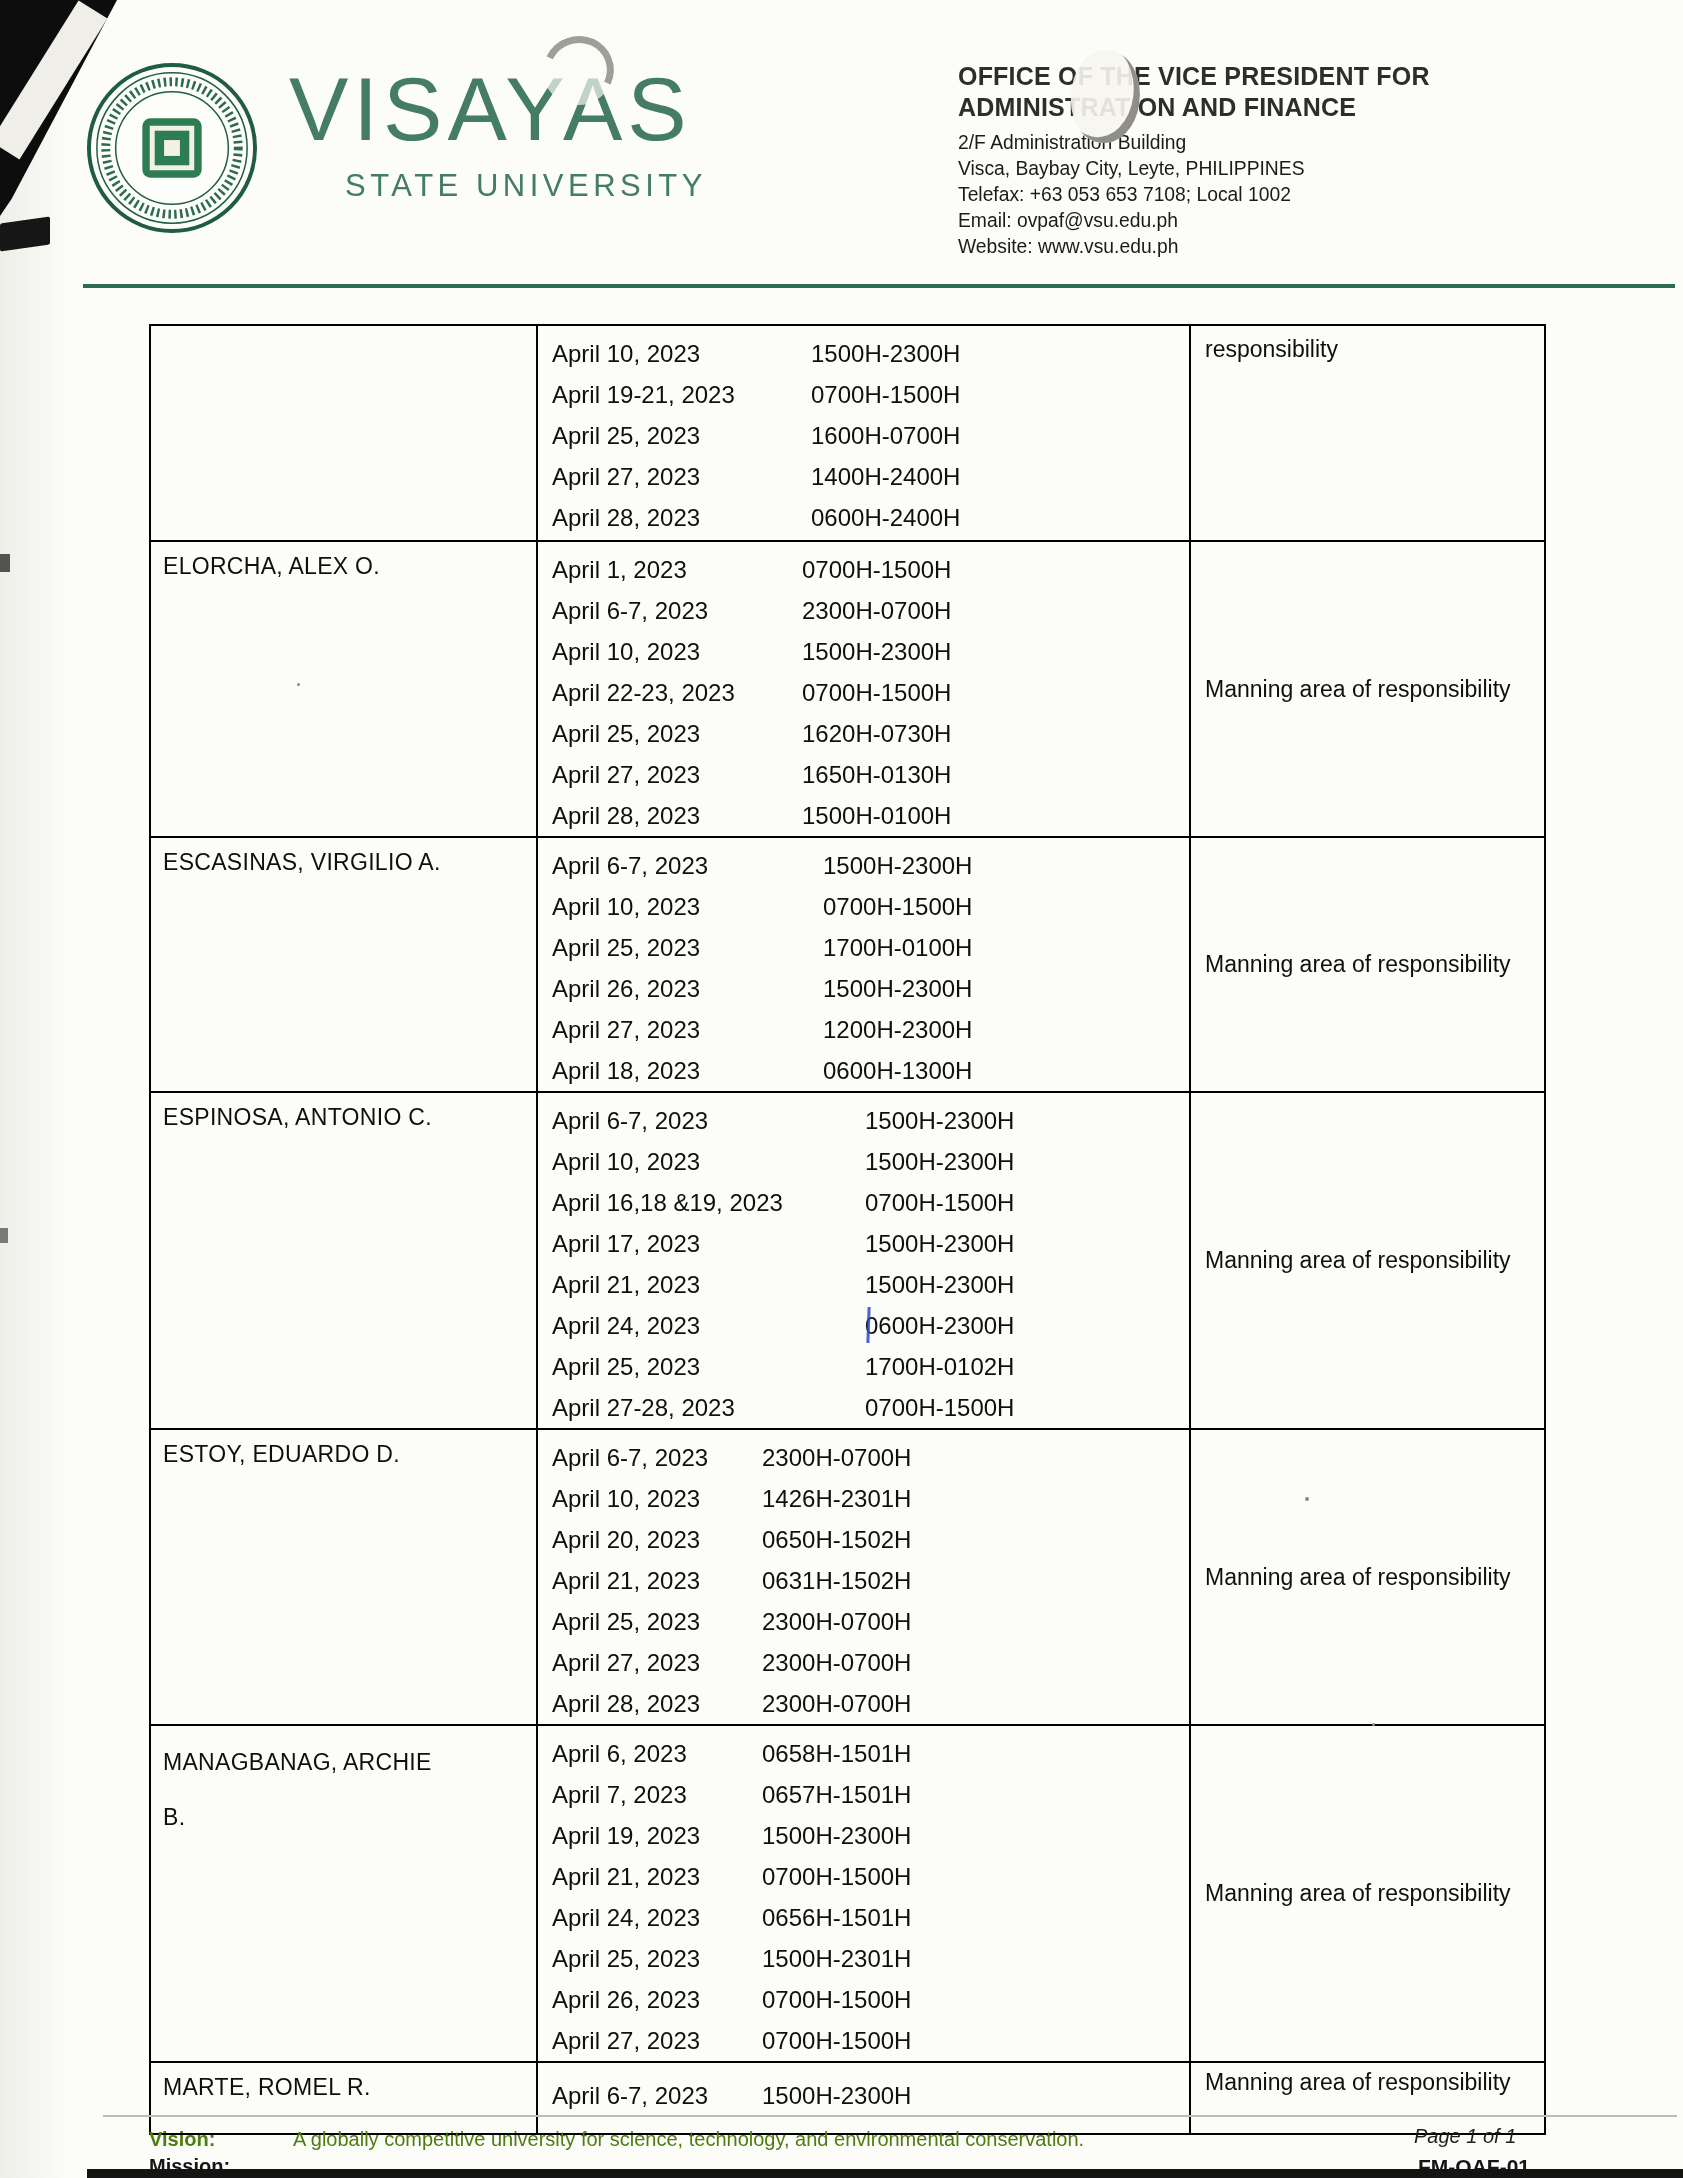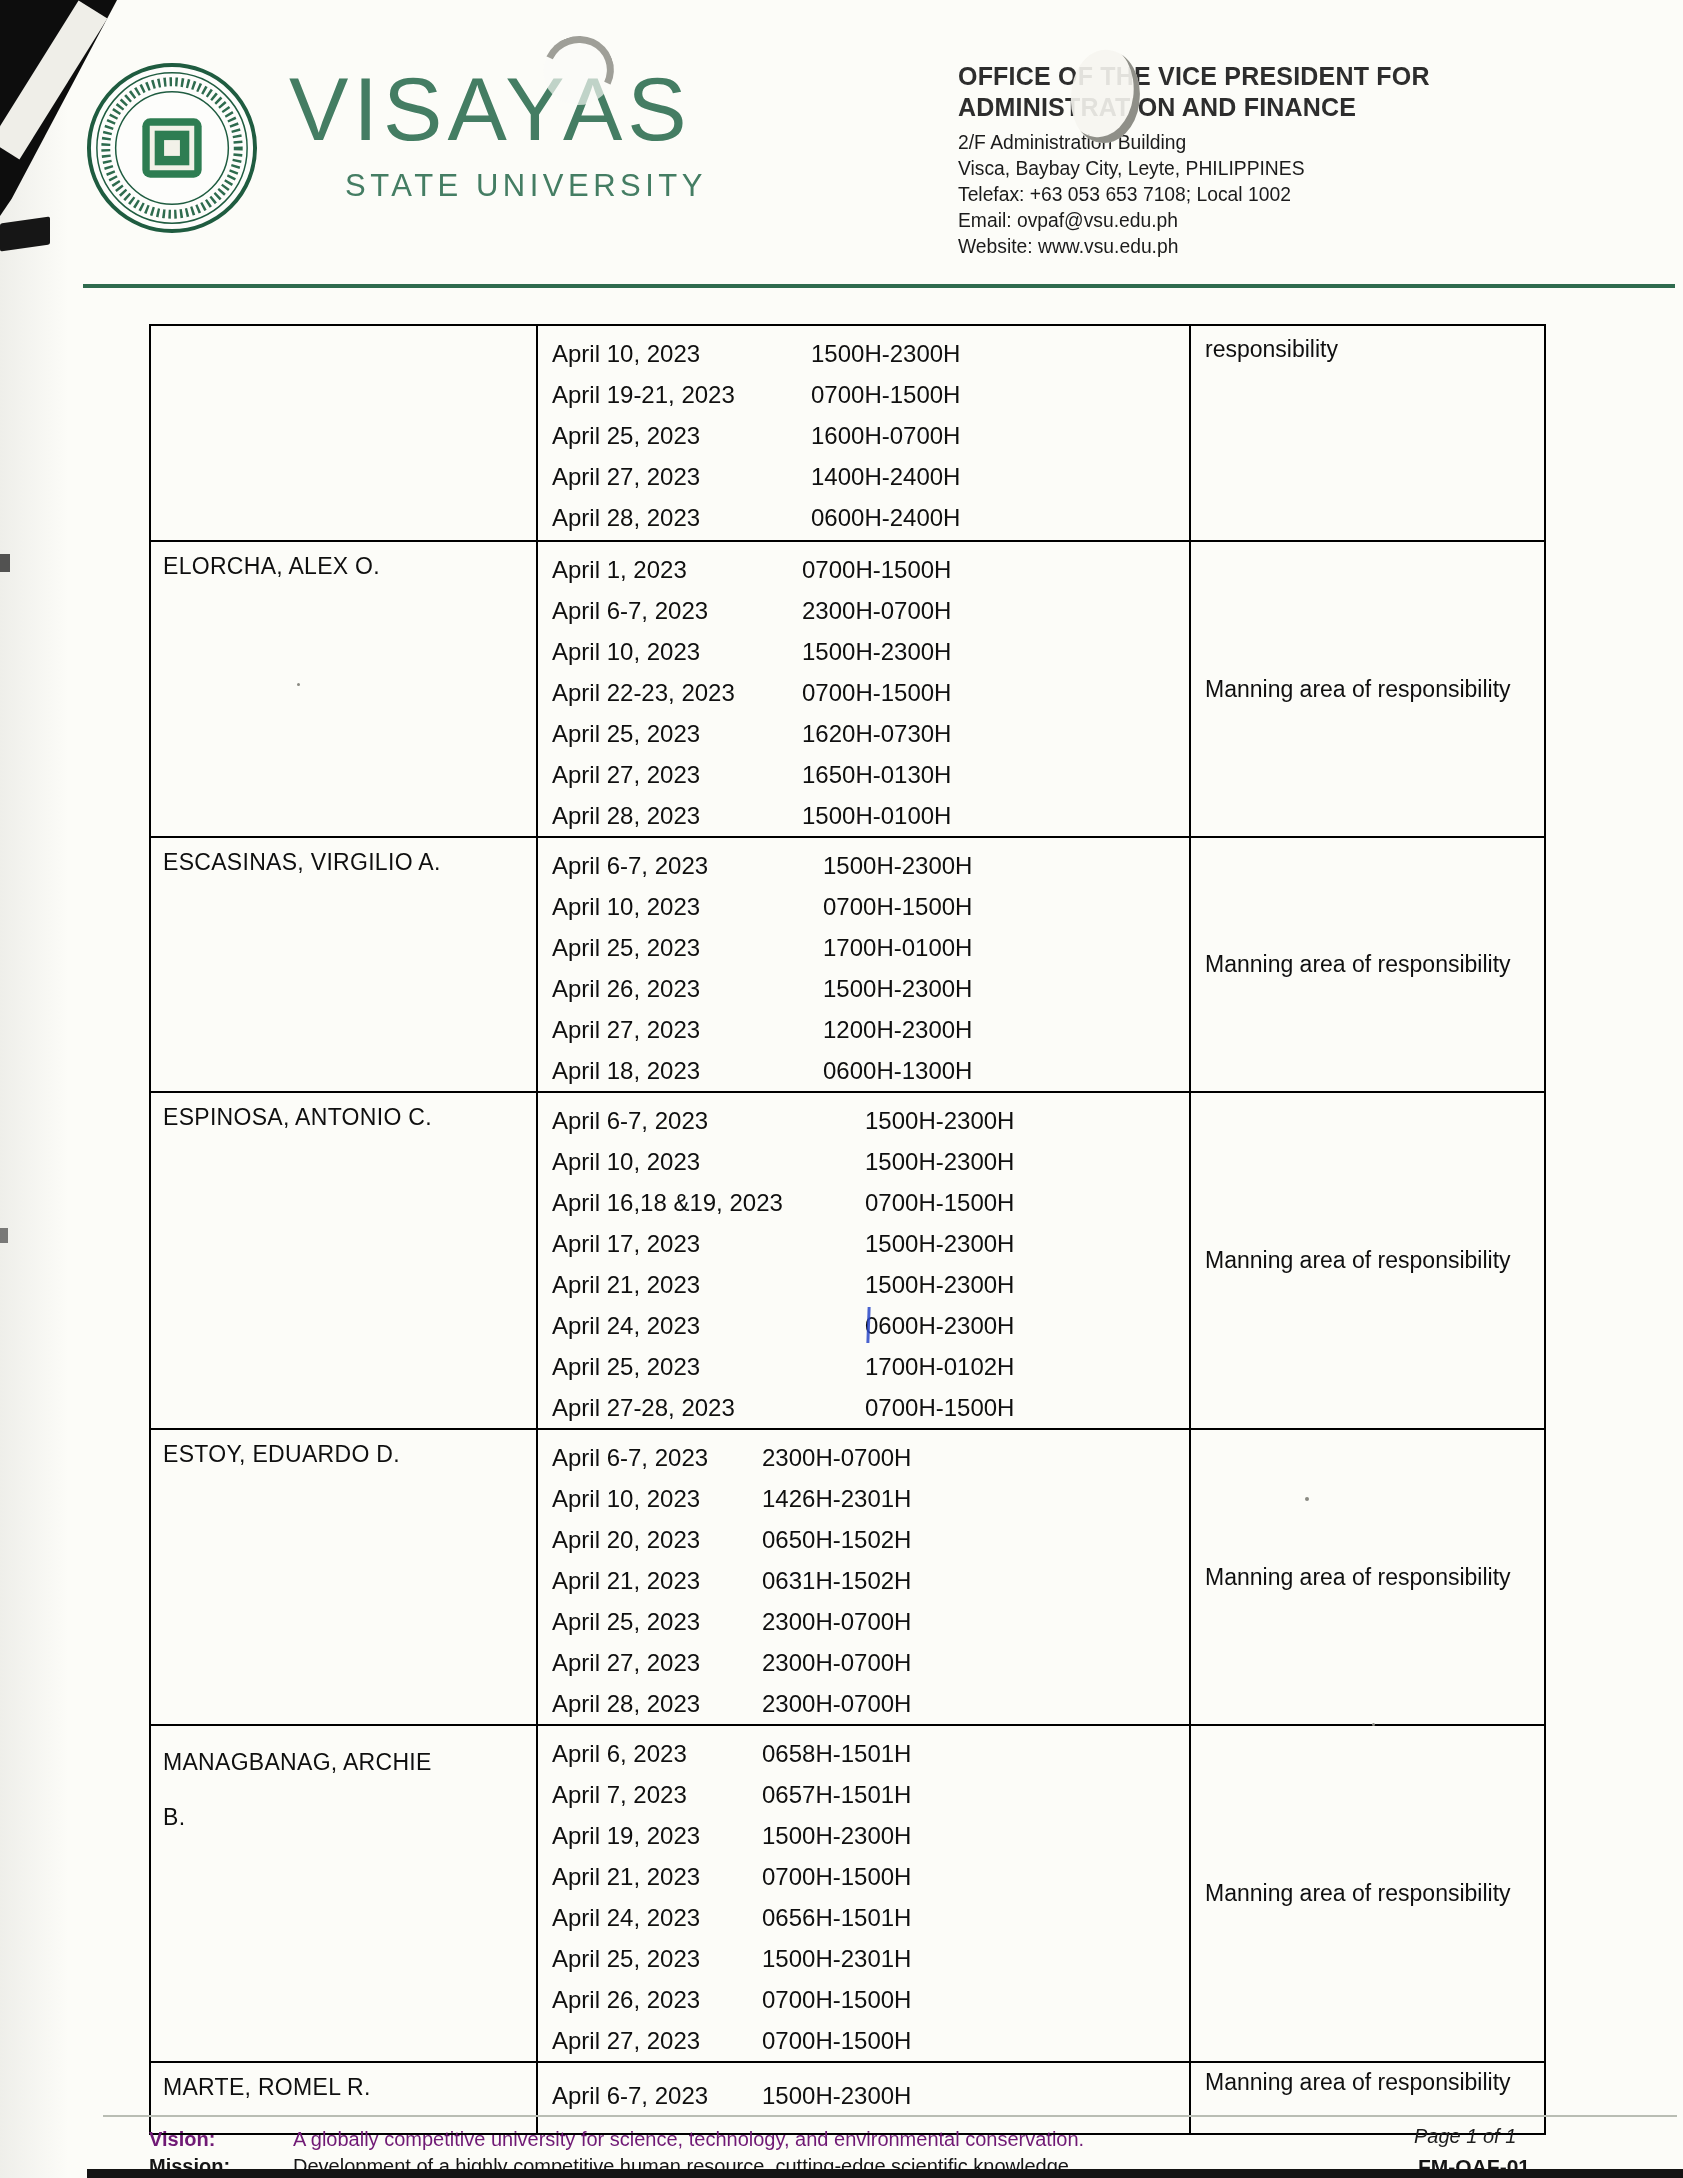--- a/index.html
+++ b/index.html
@@ -44,21 +44,21 @@
   tr.group-0 > td.remark-cell{vertical-align:top;padding-top:8px;}
   tr.group-6 > td.remark-cell{vertical-align:top;padding-top:4px;}
   tr.group-6 > td.schedule-cell{padding-top:12px;}
   tr.group-5 td.name-cell .name-text{display:inline-block;max-width:279px;line-height:55px;}
 
   .ink-mark::before{content:"";position:absolute;left:2px;top:2px;width:3px;height:36px;
     background:#2946c8;transform:rotate(2deg);opacity:.85;}
 
   
   .footer-rule{position:absolute;left:103px;top:2115px;width:1574px;height:2px;background:#b9bdb4;}
-  .vision-row{position:absolute;left:149px;top:2128px;font-size:20px;display:flex;color:#701a75;}
+  .vision-row{position:absolute;left:149px;top:2128px;font-size:20px;display:flex;color:#4d7c0f;}
   .mission-row{position:absolute;left:149px;top:2155px;font-size:20px;display:flex;color:#151515;}
   .footer-label{font-weight:bold;width:144px;flex:0 0 auto;}
   .page-number{position:absolute;left:1414px;top:2125px;font-size:20px;font-style:italic;color:#1d1d1d;}
   .form-code{position:absolute;left:1418px;top:2155px;font-size:21px;font-weight:bold;color:#151515;}
   .bottom-bar{position:absolute;left:87px;top:2169px;width:1596px;height:9px;background:#141414;}
 
   
   .corner-wedge{position:absolute;left:0;top:0;width:117px;height:216px;background:#0d0d0d;
     clip-path:polygon(0 0,100% 0,10% 92%,0 100%);}
   .corner-fold{position:absolute;left:-34px;top:63px;width:166px;height:34px;background:#efeee8;
@@ -347,21 +347,20 @@
       </tbody>
   </table>
 
   <div class="footer-rule"></div>
   <div class="vision-row">
     <span class="footer-label">Vision:</span>
     <span>A globally competitive university for science, technology, and environmental conservation.</span>
   </div>
   <div class="mission-row">
     <span class="footer-label">Mission:</span>
-    <span>Development of a highly competitive human resource, cutting-edge scientific knowledge</span>
   </div>
   <div class="page-number">Page 1 of 1</div>
   <div class="form-code">FM-OAF-01</div>
   <div class="bottom-bar"></div>
 
   <div class="corner-wedge"></div>
   <div class="corner-fold"></div>
   <div class="edge-mark1"></div>
   <div class="edge-mark2"></div>
   <div class="edge-mark3"></div>

